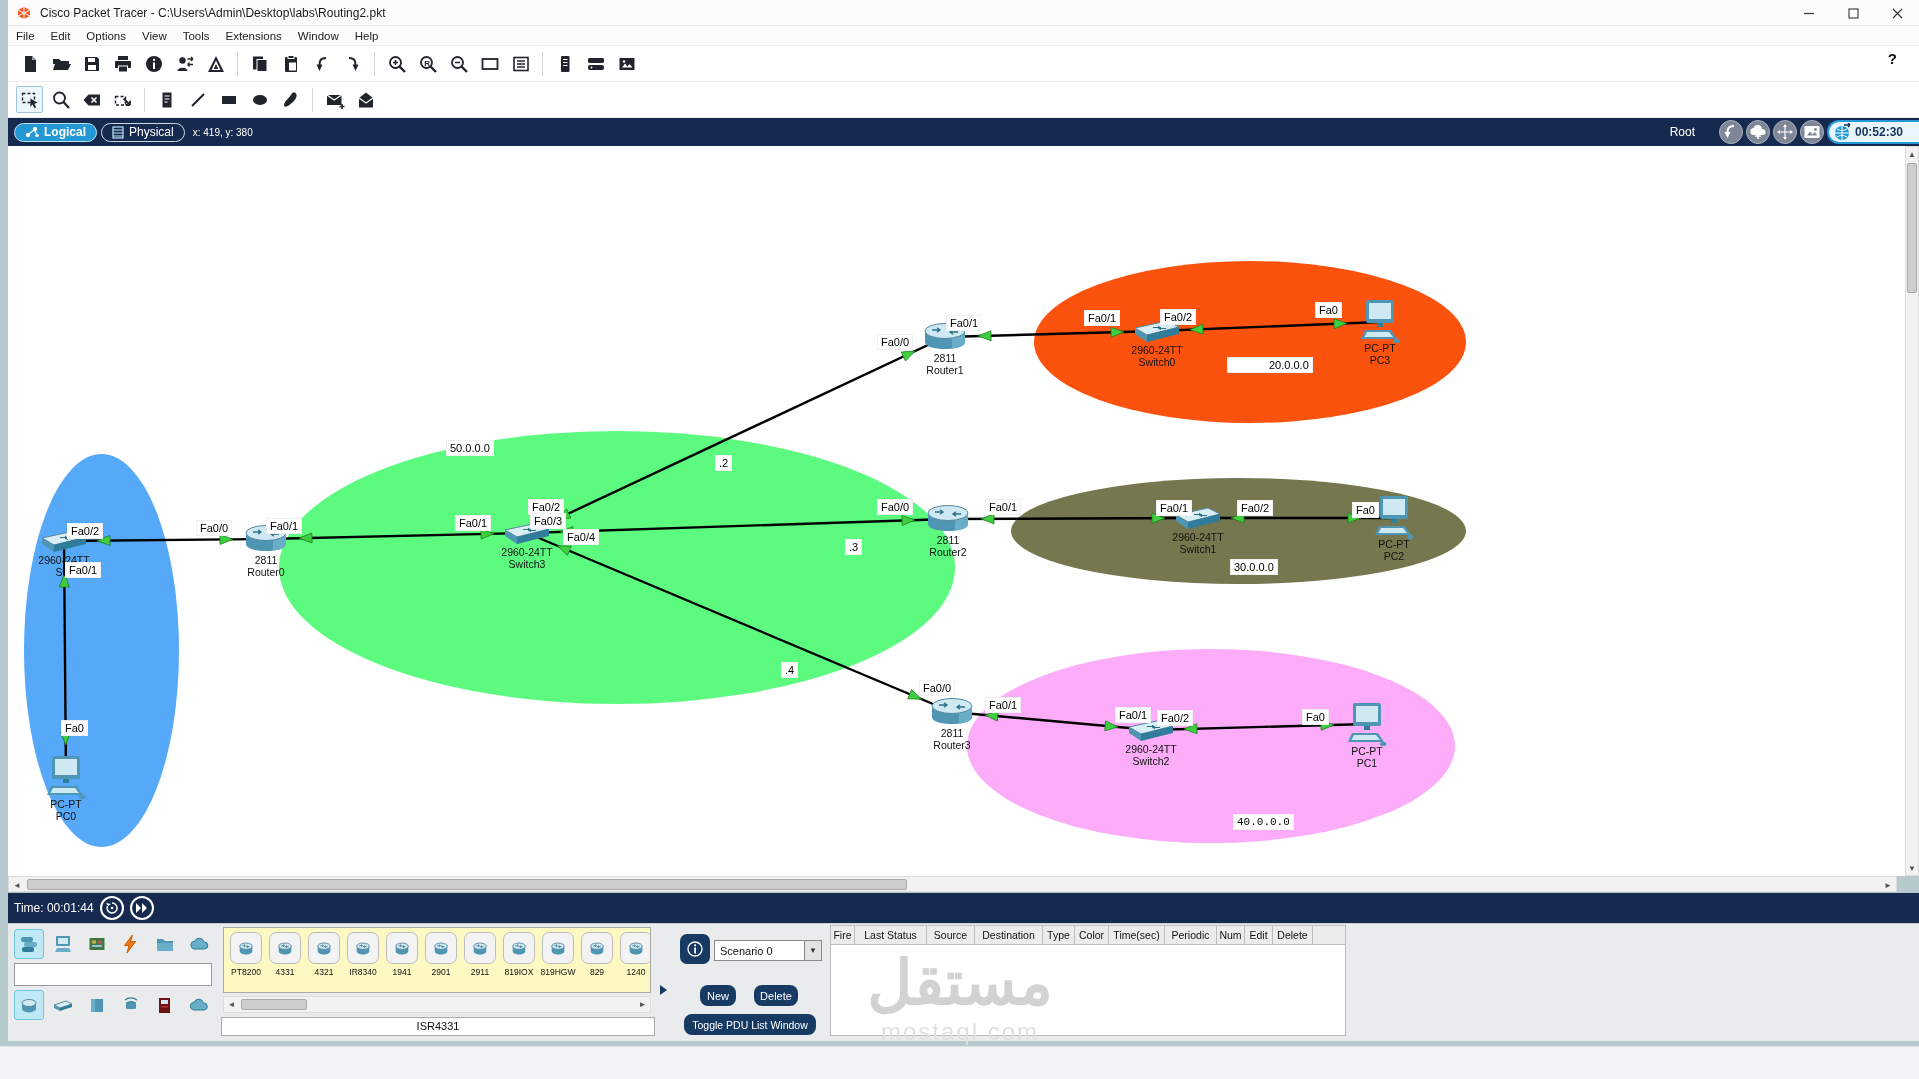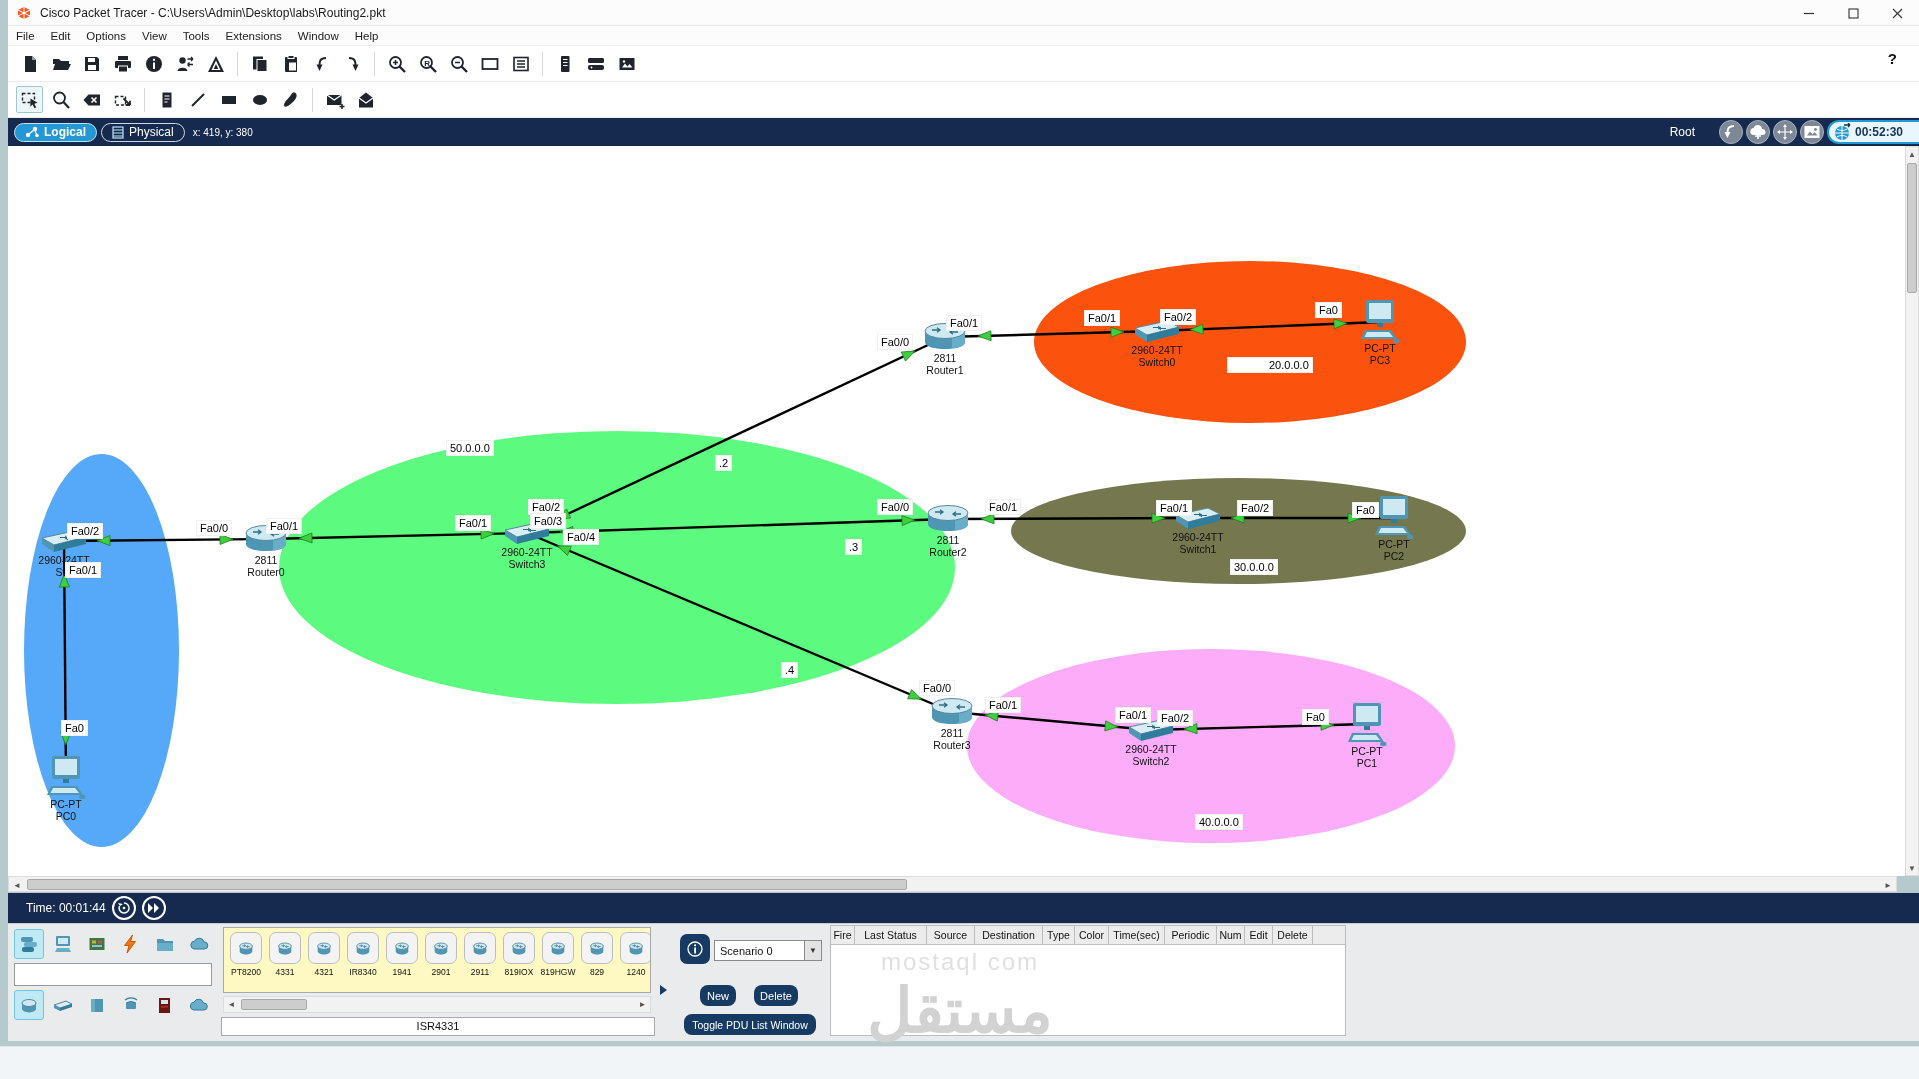--- a/index.html
+++ b/index.html
@@ -36,21 +36,21 @@
   .net-ellipse{position:absolute;border-radius:50%}
   .dev{position:absolute}
   .dev-label{position:absolute;width:110px;text-align:center;font-size:10.5px;line-height:11.5px;color:#111}
   .note{position:absolute;background:#fff;color:#000;font-size:11px;line-height:12px;padding:1px 3px;box-shadow:0 0 0 1px #f0f0f0}
   
   .sb{background:#f2f2f2;border:1px solid #dcdcdc}
   .sb-thumb{position:absolute;background:#cdcdcd;border:1px solid #a9a9a9;border-radius:2px}
   .sb-arr{position:absolute;font-size:8px;color:#555;display:flex;align-items:center;justify-content:center}
   
   #rtbar{left:8px;top:893px;width:1911px;height:30px;background:#152a4e;display:flex;align-items:center}
-  #rt-time{color:#fff;font-size:12px;margin-left:18px}
+  #rt-time{color:#fff;font-size:12px;margin-left:6px}
   .rt-circ{width:24px;height:24px;border-radius:50%;border:2px solid #fff;margin-left:6px;display:flex;align-items:center;justify-content:center;color:#fff}
   
   #bottom{left:8px;top:923px;width:1911px;height:118px;background:#e9ebed;border-top:1px solid #c9ccd0}
   .catbtn{position:absolute;width:30px;height:30px;display:flex;align-items:center;justify-content:center;border-radius:3px}
   .catbtn.sel{background:#bfe9f4;border:1px solid #6fc6de}
   #cat-midbox{left:14px;top:963px;width:198px;height:23px;background:#fff;border:1px solid #9a9a9a}
   #devlist{left:223px;top:927px;width:428px;height:66px;background:#fef9c3;border:1px solid #a9a9a9;overflow:hidden}
   .dl-item{position:absolute;top:4px;width:36px;text-align:center}
   .dl-ic{width:32px;height:32px;margin:0 auto;background:#f3f3f3;border:1px solid #bdbdbd;border-radius:7px;display:flex;align-items:center;justify-content:center}
   .dl-lbl{font-size:8.5px;color:#111;margin-top:3px;white-space:nowrap}
@@ -584,21 +584,21 @@
       <div class="note" style="left: 986px; top: 500px; z-index: 5; position: absolute;">Fa0/1</div>
       <div class="note" style="left: 1157px; top: 501px; z-index: 5; position: absolute;">Fa0/1</div>
       <div class="note" style="left: 1238px; top: 501px; z-index: 5; position: absolute;">Fa0/2</div>
       <div class="note" style="left: 1353px; top: 503px; z-index: 5; position: absolute;">Fa0</div>
       <div class="note" style="left: 1231px; top: 560px; z-index: 5; position: absolute;">30.0.0.0</div>
       <div class="note" style="left: 920px; top: 681px; z-index: 5; position: absolute;">Fa0/0</div>
       <div class="note" style="left: 986px; top: 698px; z-index: 5; position: absolute;">Fa0/1</div>
       <div class="note" style="left: 1116px; top: 708px; z-index: 5; position: absolute;">Fa0/1</div>
       <div class="note" style="left: 1158px; top: 711px; z-index: 5; position: absolute;">Fa0/2</div>
       <div class="note" style="left: 1303px; top: 710px; z-index: 5; position: absolute;">Fa0</div>
-      <div class="note" style="left: 1196px; top: 815px; z-index: 5; position: absolute;">40.0.0.0</div>
+      <div class="note" style="left: 1234px; top: 815px; z-index: 5; position: absolute; font-family: Liberation Mono, monospace;">40.0.0.0</div>
     </div>
 
   <div class="abs sb" style="left:8px;top:876px;width:1889px;height:16px">
     <div class="sb-arr" style="left:2px;top:2px;width:12px;height:12px">◄</div>
     <div class="sb-thumb" style="left:18px;top:2px;width:880px;height:11px"></div>
     <div class="sb-arr" style="right:2px;top:2px;width:12px;height:12px">►</div>
   </div>
   <div class="abs sb" style="left:1905px;top:146px;width:14px;height:730px">
     <div class="sb-arr" style="left:1px;top:2px;width:10px;height:10px">▲</div>
     <div class="sb-thumb" style="left:1px;top:16px;width:10px;height:130px"></div>
@@ -772,22 +772,22 @@
         <div class="pdu-cell" style="width: 56px;">Time(sec)</div>
         <div class="pdu-cell" style="width: 52px;">Periodic</div>
         <div class="pdu-cell" style="width: 28px;">Num</div>
         <div class="pdu-cell" style="width: 28px;">Edit</div>
         <div class="pdu-cell" style="width: 40px;">Delete</div>
         <div class="pdu-cell" style="flex:1;border-right:none"></div>
       </div>
     </div>
 
   <div class="abs" id="watermark">
+    <div id="wm1">مستقل</div>
     <div id="wm2">mostaql com</div>
-    <div id="wm1">مستقل</div>
   </div>
 
   <div class="abs" id="taskbar"></div>
   <div id="weather">
     <svg width="22" height="22">
         <circle cx="9" cy="9" r="6" fill="#f5a623"></circle>
         <ellipse cx="14" cy="14" rx="7" ry="4.5" fill="#cdd8de"></ellipse>
       </svg>
     <div>
       <div class="t1">18°C</div>

